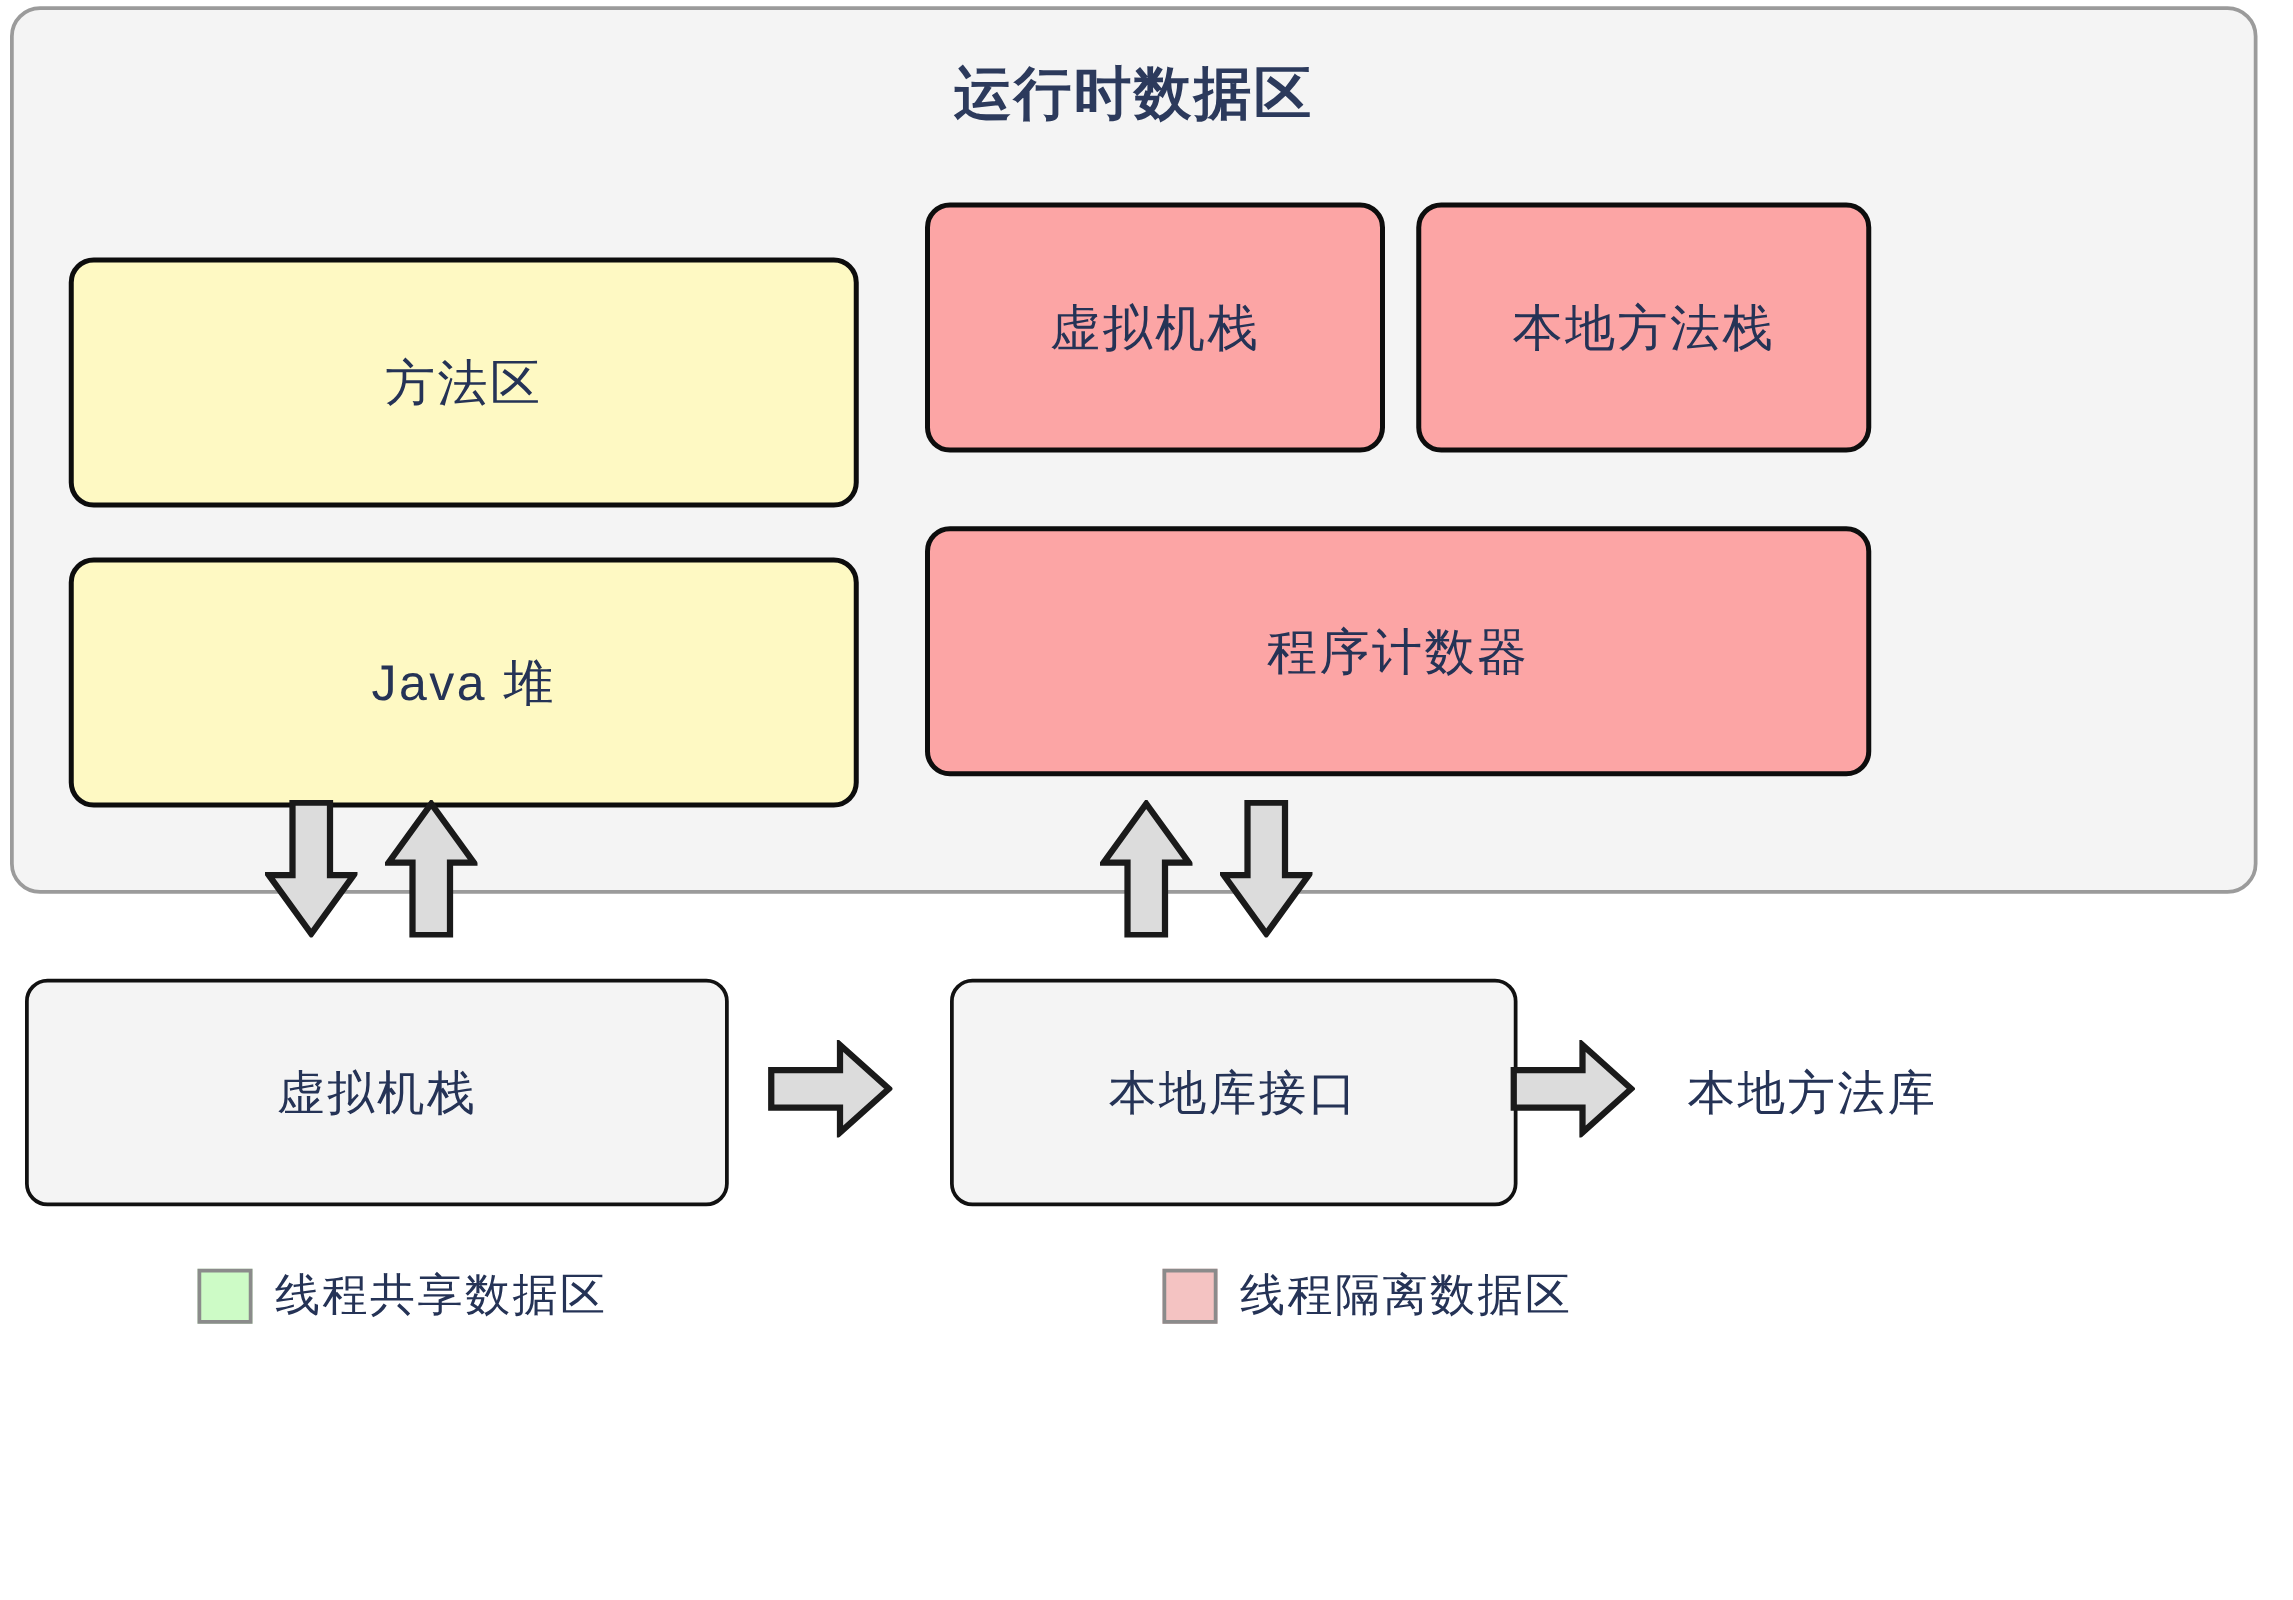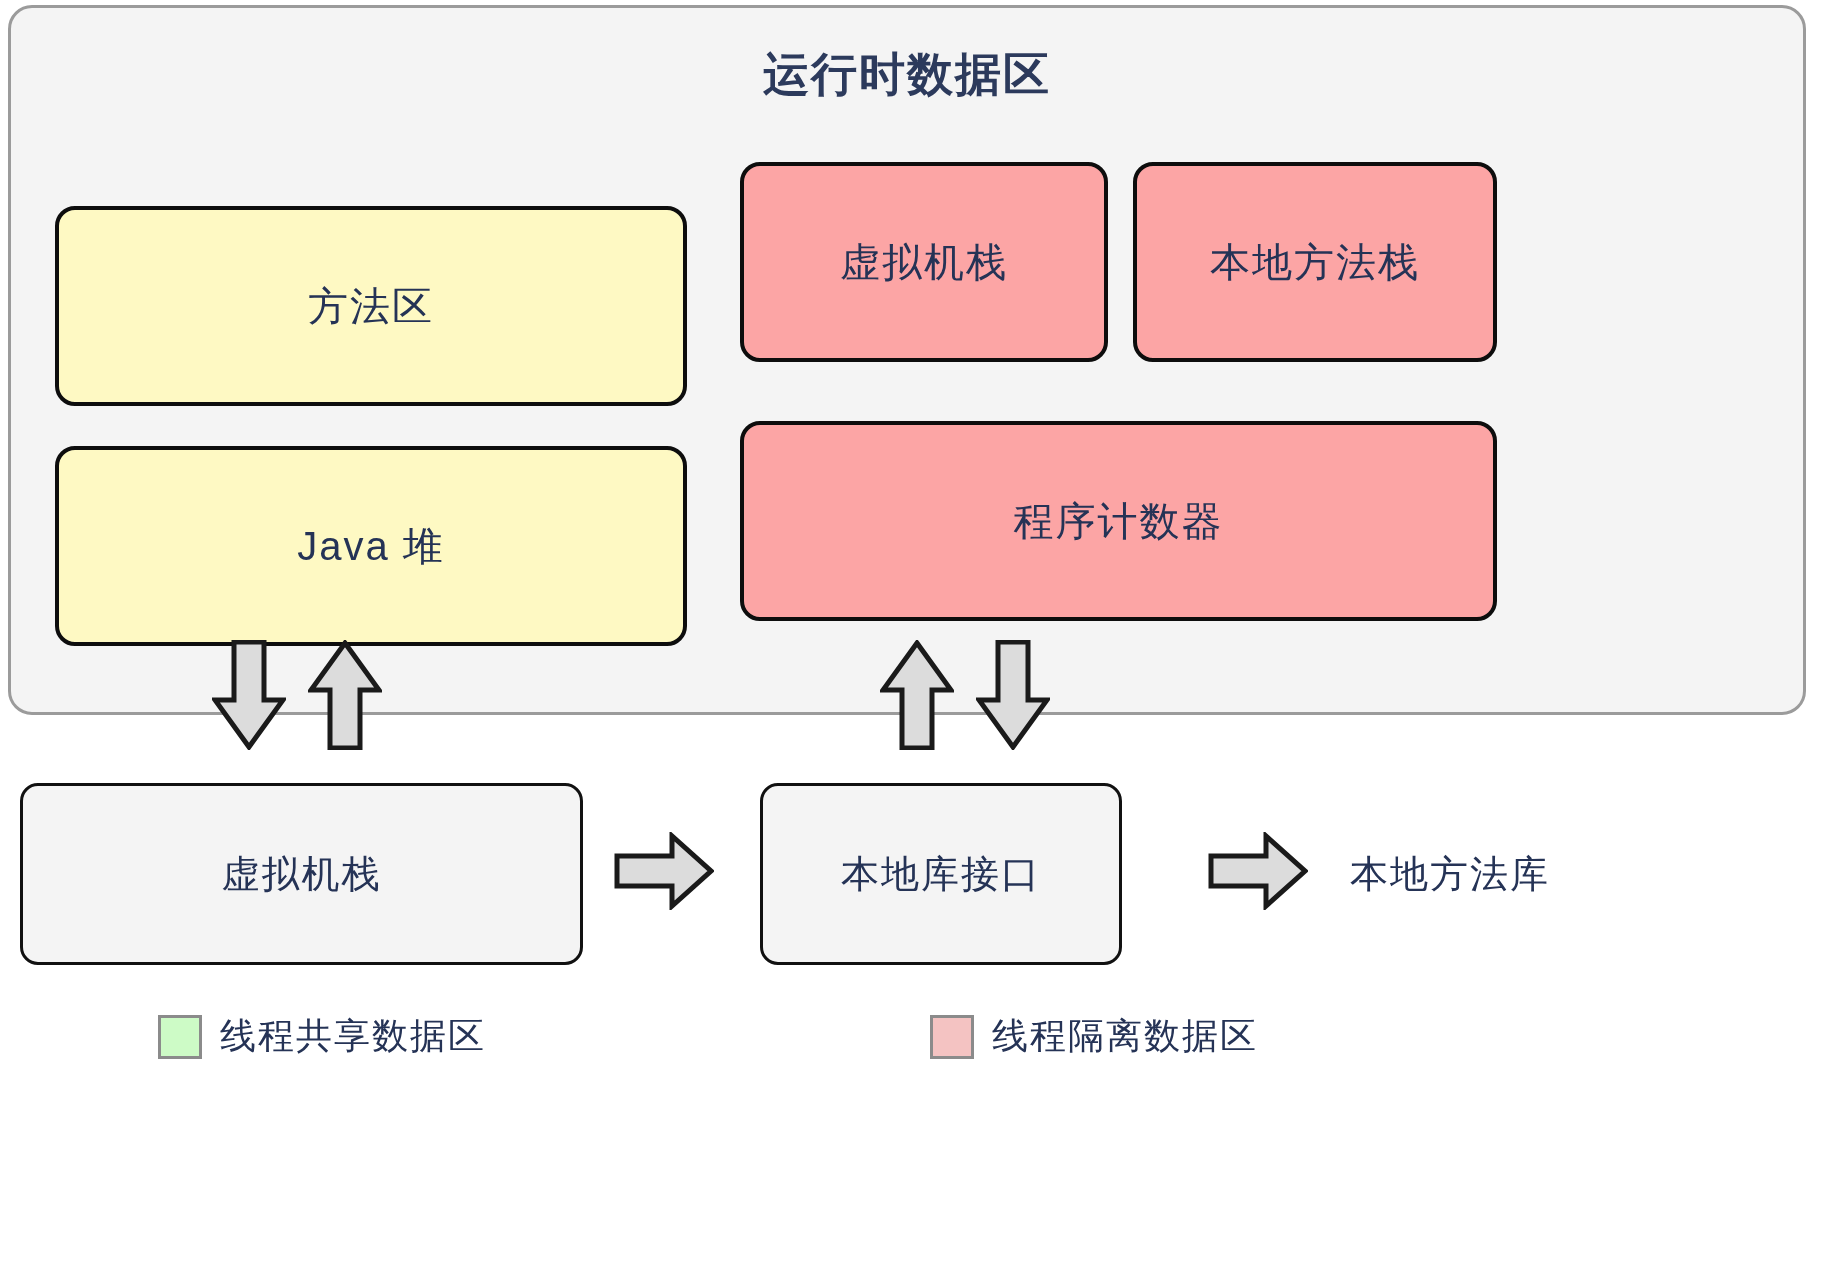--- a/index.html
+++ b/index.html
@@ -101,21 +101,21 @@
     border-radius: 18px;
     box-sizing: border-box;
     display: flex;
     align-items: center;
     justify-content: center;
     font-size: 38px;
     color: #253356;
     letter-spacing: 2px;
   }
   #box-exec-engine  { left: 20px;  top: 783px; width: 563px; height: 182px; }
-  #box-native-iface { left: 760px; top: 783px; width: 362px; height: 182px; }
+  #box-native-iface { left: 760px; top: 783px; width: 454px; height: 182px; }
 
   #label-native-lib {
     position: absolute;
     left: 1350px;
     top: 849px;
     font-size: 38px;
     color: #253356;
     letter-spacing: 2px;
     white-space: nowrap;
   }

